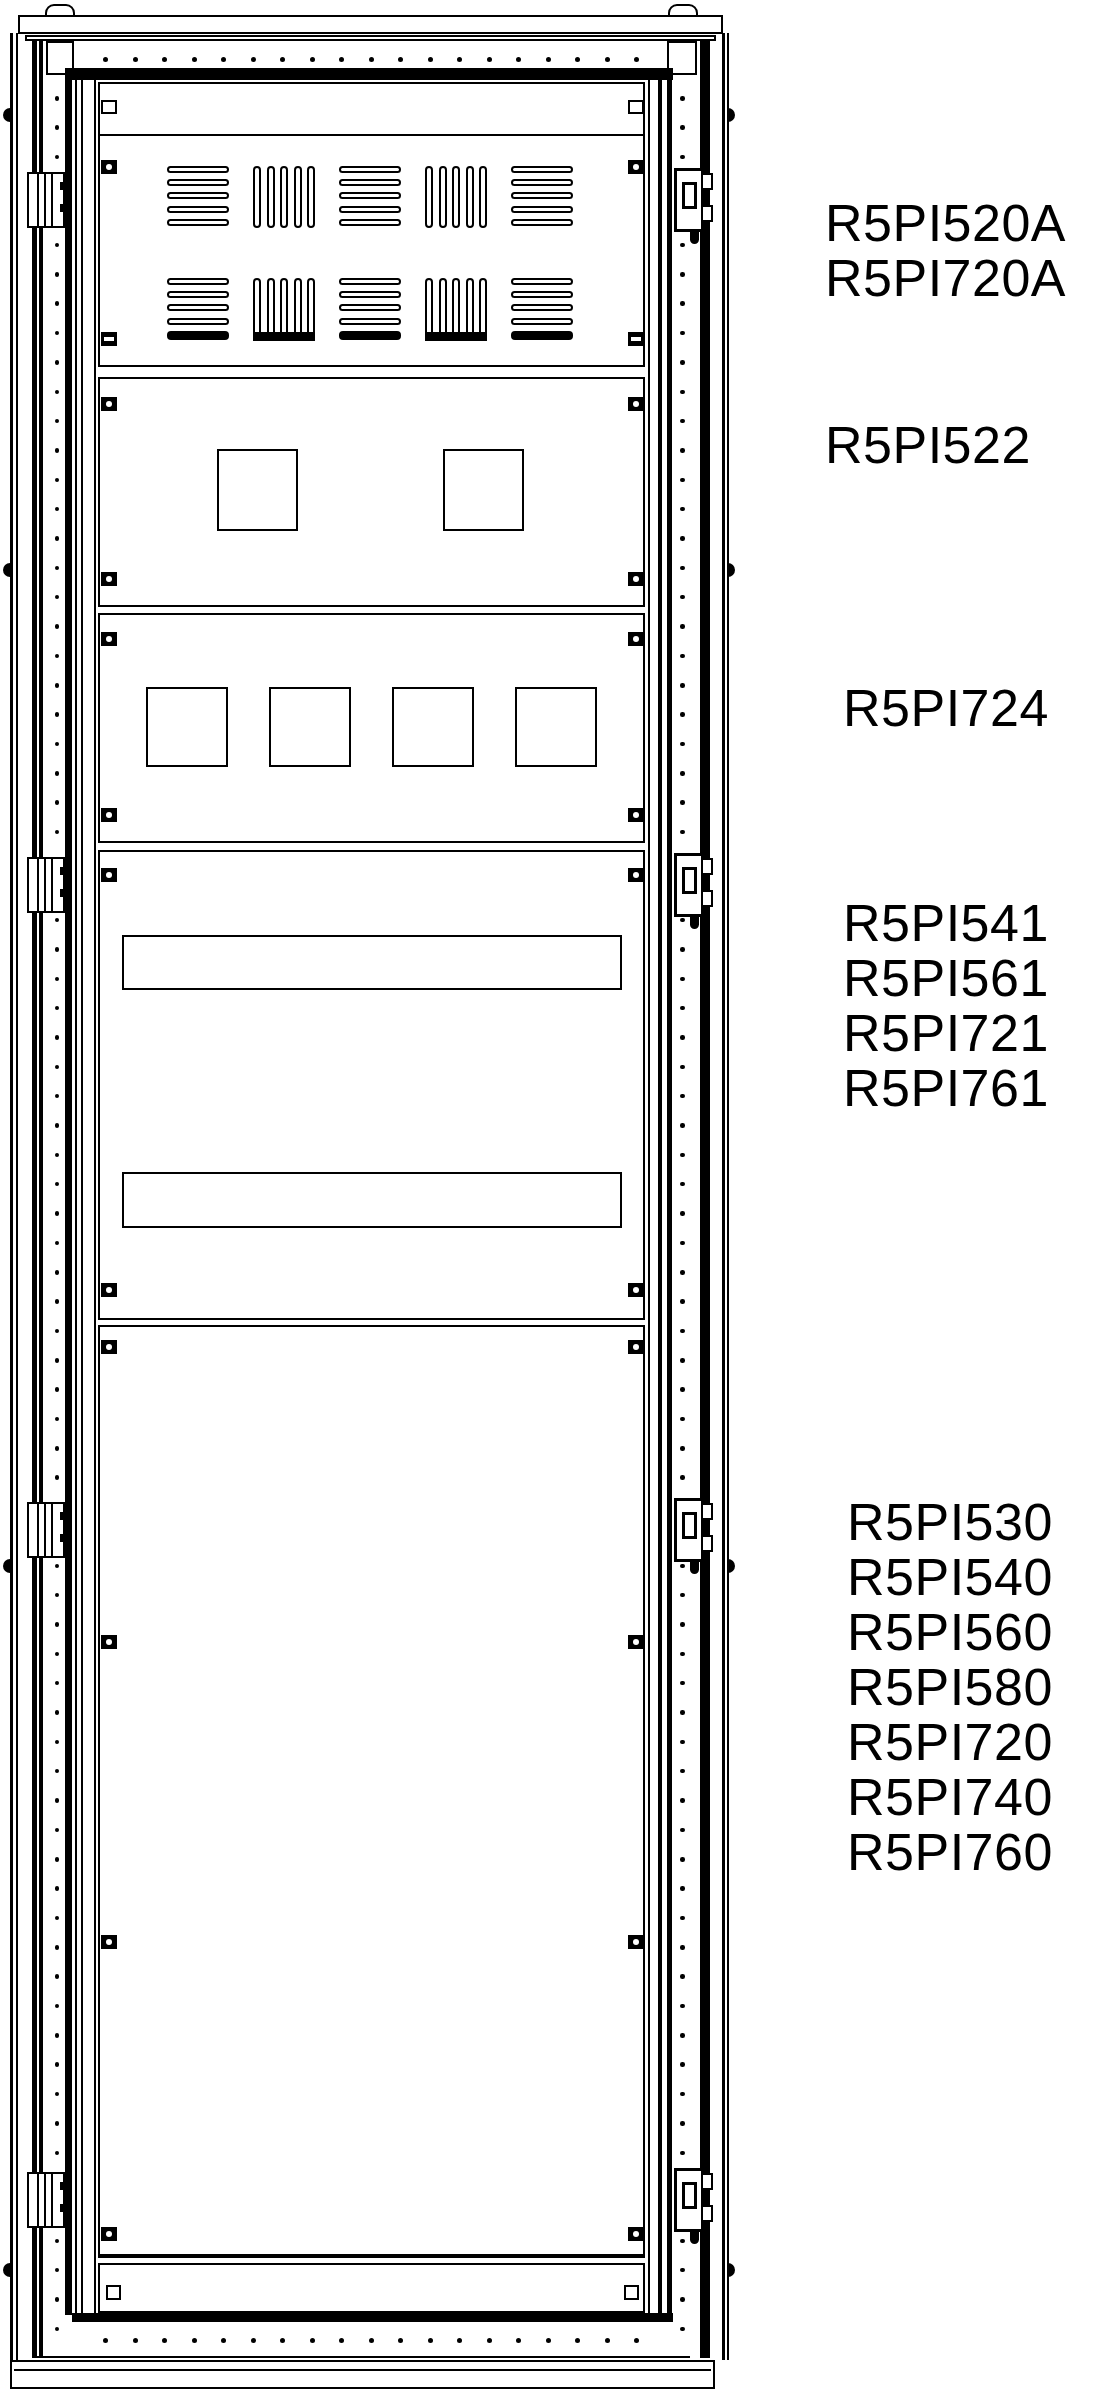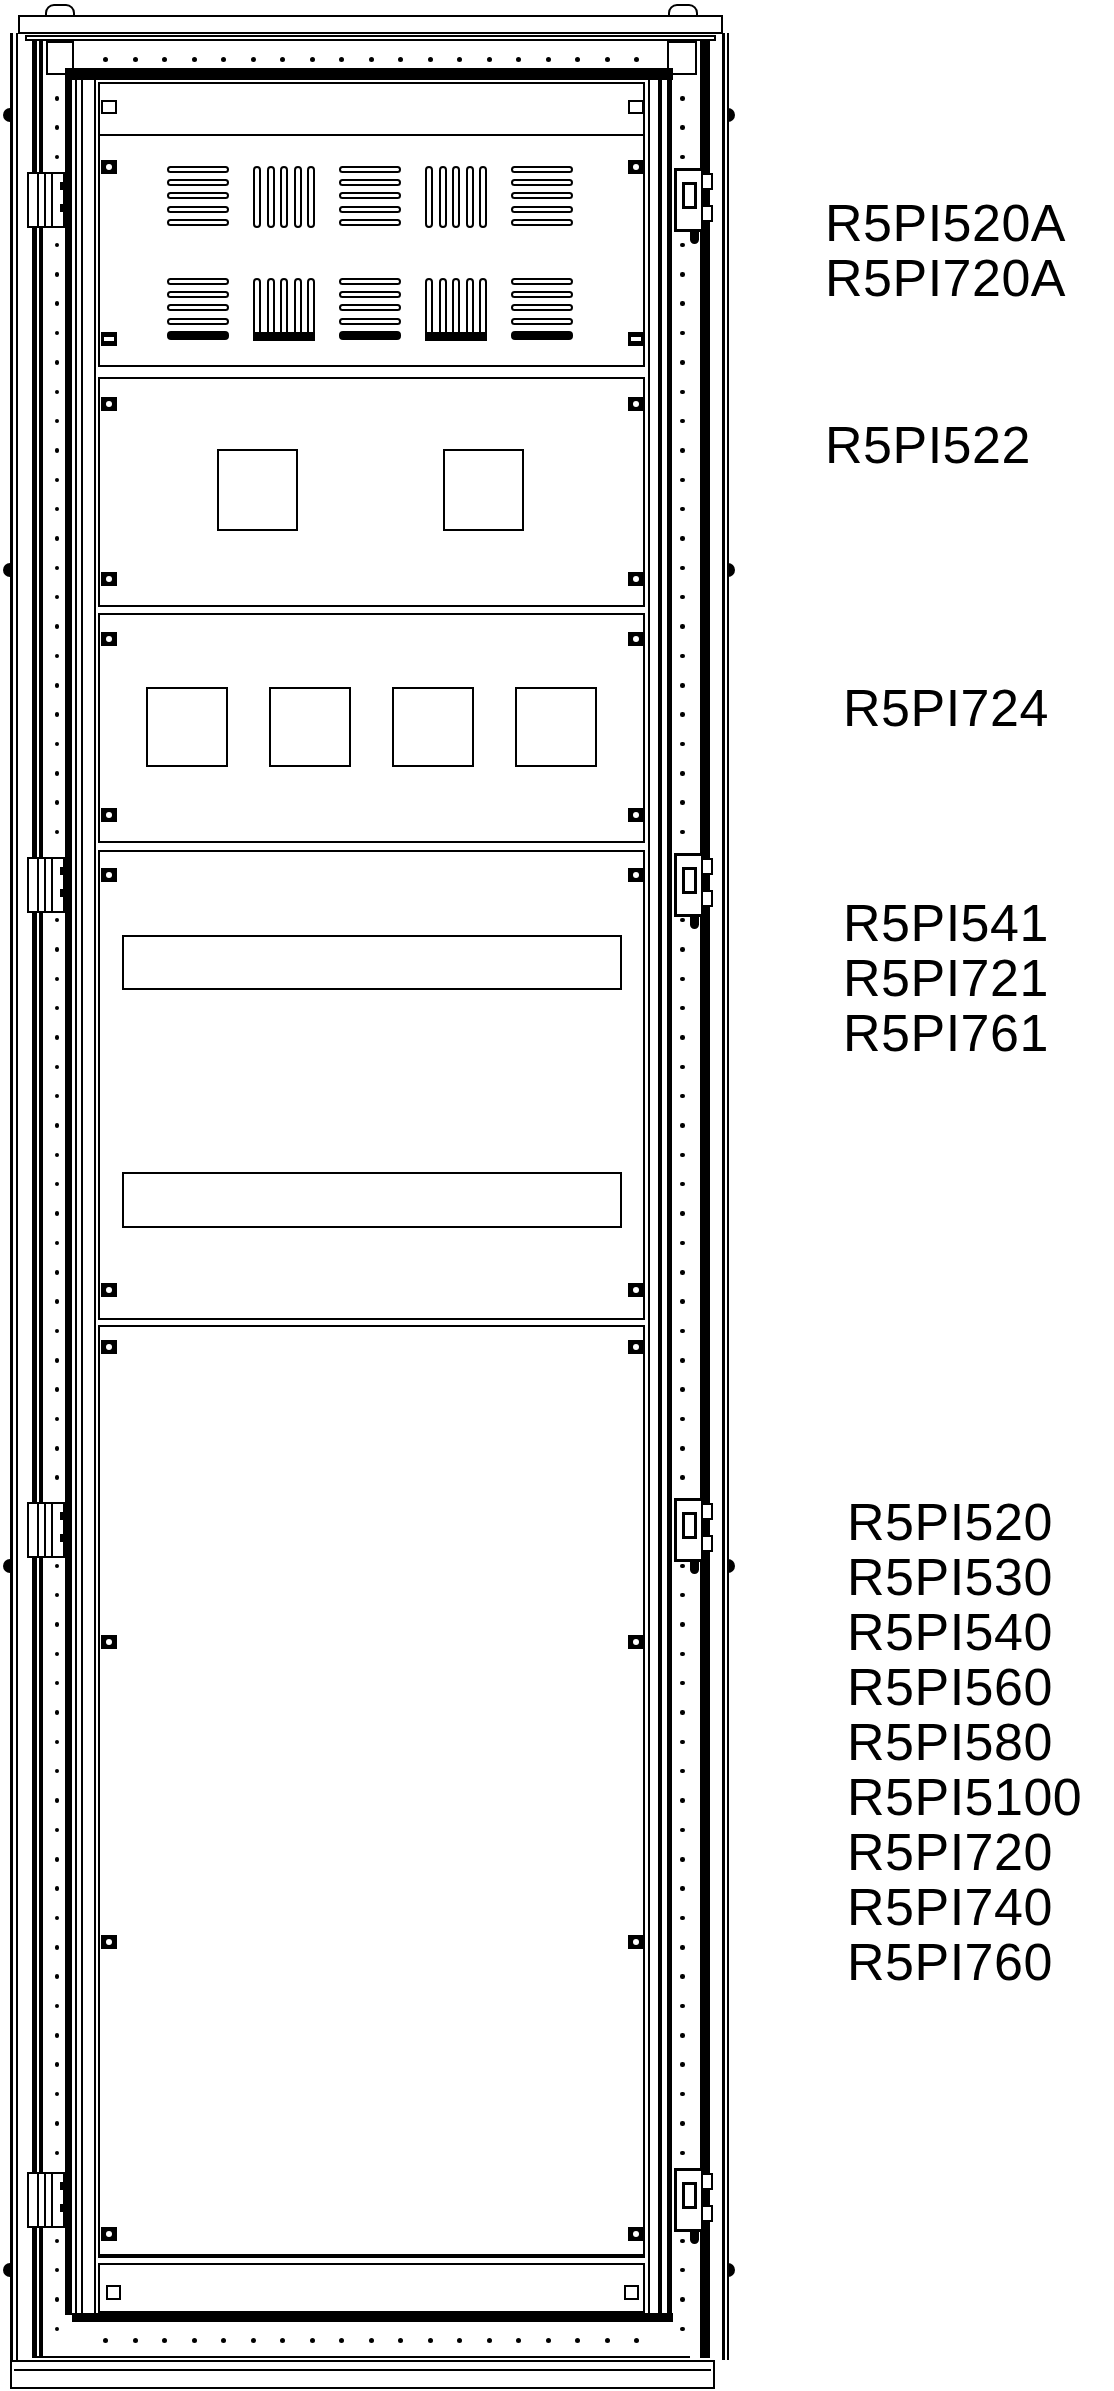--- a/index.html
+++ b/index.html
@@ -90,30 +90,29 @@
       <div class="pn">R5PI720A</div>
     </div>
   <div class="lgroup" style="left:825px;top:418px">
       <div class="pn">R5PI522</div>
     </div>
   <div class="lgroup" style="left:843px;top:681px">
       <div class="pn">R5PI724</div>
     </div>
   <div class="lgroup" style="left:843px;top:896px">
       <div class="pn">R5PI541</div>
+      <div class="pn">R5PI561</div>
       <div class="pn">R5PI721</div>
       <div class="pn">R5PI761</div>
     </div>
   <div class="lgroup" style="left:847px;top:1495px">
-      <div class="pn">R5PI520</div>
       <div class="pn">R5PI530</div>
       <div class="pn">R5PI540</div>
       <div class="pn">R5PI560</div>
       <div class="pn">R5PI580</div>
-      <div class="pn">R5PI5100</div>
       <div class="pn">R5PI720</div>
       <div class="pn">R5PI740</div>
       <div class="pn">R5PI760</div>
     </div>
 
 <div class="a dot" style="left: 103px; top: 56.5px; width: 5px; height: 5px;"></div>
     <div class="a dot" style="left: 103px; top: 2337.5px; width: 5px; height: 5px;"></div>
     <div class="a dot" style="left: 132.5px; top: 56.5px; width: 5px; height: 5px;"></div>
     <div class="a dot" style="left: 132.5px; top: 2337.5px; width: 5px; height: 5px;"></div>
     <div class="a dot" style="left: 162px; top: 56.5px; width: 5px; height: 5px;"></div>

